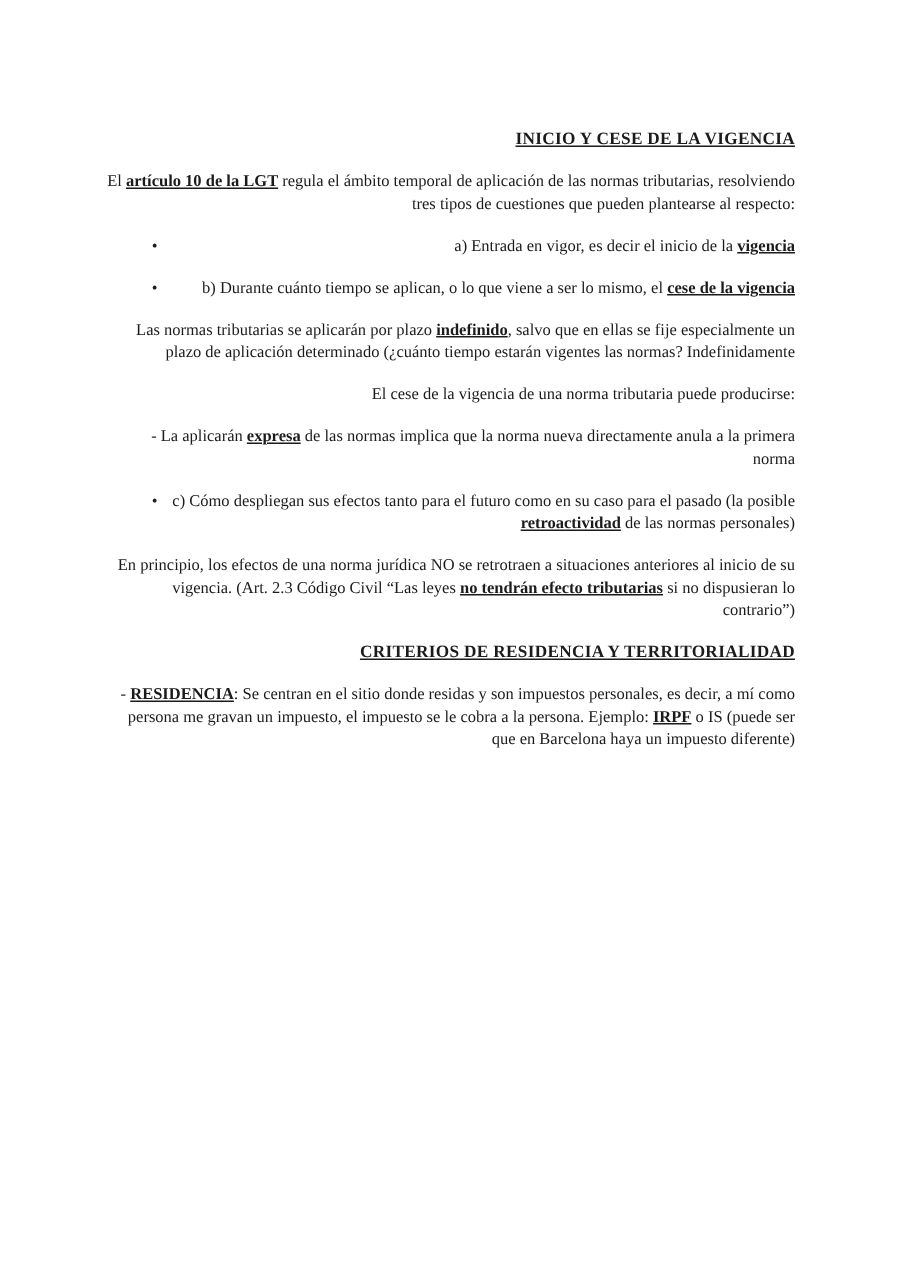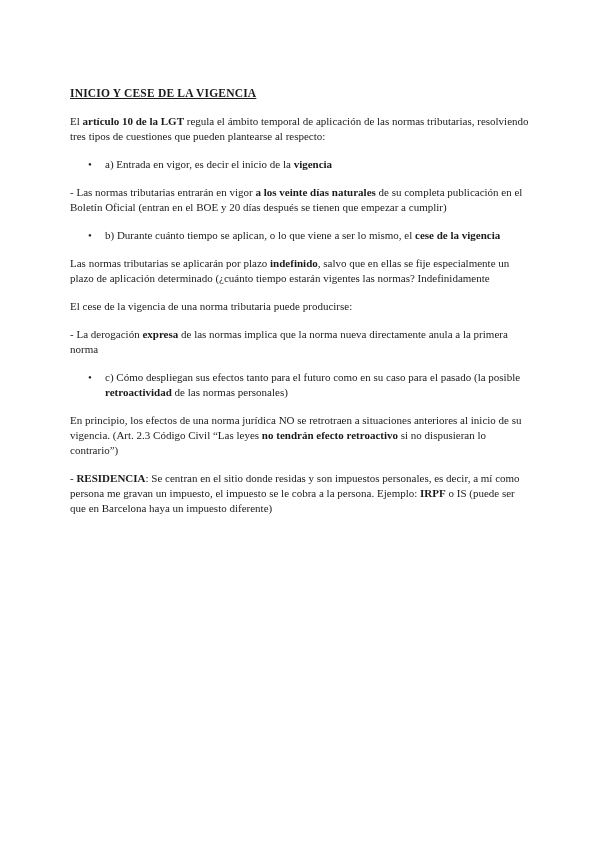--- a/index.html
+++ b/index.html
@@ -15,21 +15,21 @@
   .page {
     box-sizing: border-box;
     width: 600px;
     height: 848px;
     background: #ffffff;
     padding: 86px 70px 40px 70px;
     font-family: "Liberation Serif", "DejaVu Serif", serif;
     font-size: 11px;
     line-height: 15px;
     color: #1b1b1b;
-    text-align: left;
+    text-align: right;
   }
   .heading {
     font-size: 11.5px;
     font-weight: bold;
     text-decoration: underline;
     letter-spacing: 0.2px;
     margin: 0 0 13px 0;
     line-height: 15px;
   }
   p.paragraph {
@@ -42,42 +42,42 @@
   }
   .bullet-marker {
     flex: 0 0 17px;
     width: 17px;
     font-size: 11px;
   }
   p.bullet-text {
     margin: 0;
     flex: 1 1 auto;
   }
-  .b { font-weight: bold; }
+  .b { font-weight: bold; text-decoration: underline; }
   .u { }
 </style>
 </head>
 <body>
 
 <div class="page">
   <div id="doc-content">
       <h2 class="heading"><span>INICIO Y CESE DE LA VIGENCIA</span></h2>
       <p class="paragraph"><span>El </span><span class="b">artículo 10 de la LGT</span><span> regula el ámbito temporal de aplicación de las normas tributarias, resolviendo tres tipos de cuestiones que pueden plantearse al respecto:</span></p>
       <div class="bullet-row">
         <span class="bullet-marker">•</span>
         <p class="bullet-text"><span>a) Entrada en vigor, es decir el inicio de la </span><span class="b">vigencia</span></p>
       </div>
-      <p class="paragraph"><span>- Las normas tributarias entrarán en vigor </span><span class="b">a los veinte días naturales</span><span> de su completa publicación en el Boletín Oficial (entran en el BOE y 20 días después se tienen que empezar a cumplir)</span></p>
       <div class="bullet-row">
         <span class="bullet-marker">•</span>
         <p class="bullet-text"><span>b) Durante cuánto tiempo se aplican, o lo que viene a ser lo mismo, el </span><span class="b">cese de la vigencia</span></p>
       </div>
       <p class="paragraph"><span>Las normas tributarias se aplicarán por plazo </span><span class="b">indefinido</span><span>, </span><span class="u">salvo</span><span> que en ellas se fije especialmente un plazo de aplicación determinado (¿cuánto tiempo estarán vigentes las normas? Indefinidamente</span></p>
       <p class="paragraph"><span>El cese de la vigencia de una norma tributaria puede producirse:</span></p>
-      <p class="paragraph"><span>- La derogación </span><span class="b">expresa</span><span> de las normas implica que la norma nueva directamente anula a la primera norma</span></p>
+      <p class="paragraph"><span>- La aplicarán </span><span class="b">expresa</span><span> de las normas implica que la norma nueva directamente anula a la primera norma</span></p>
       <div class="bullet-row">
         <span class="bullet-marker">•</span>
         <p class="bullet-text"><span>c) Cómo despliegan sus efectos tanto para el futuro como en su caso para el pasado (la posible </span><span class="b">retroactividad</span><span> de las normas personales)</span></p>
       </div>
-      <p class="paragraph"><span>En principio, los efectos de una norma jurídica </span><span class="u">NO se retrotraen</span><span> a situaciones anteriores al inicio de su vigencia. (Art. 2.3 Código Civil “Las leyes </span><span class="b">no tendrán efecto retroactivo</span><span> si no dispusieran lo contrario”)</span></p>
+      <p class="paragraph"><span>En principio, los efectos de una norma jurídica </span><span class="u">NO se retrotraen</span><span> a situaciones anteriores al inicio de su vigencia. (Art. 2.3 Código Civil “Las leyes </span><span class="b">no tendrán efecto tributarias</span><span> si no dispusieran lo contrario”)</span></p>
+      <h2 class="heading"><span>CRITERIOS DE RESIDENCIA Y TERRITORIALIDAD</span></h2>
       <p class="paragraph"><span>- </span><span class="b">RESIDENCIA</span><span>: Se centran en el sitio donde residas y son impuestos personales, es decir, a mí como persona me gravan un impuesto, el impuesto se le cobra a la persona. Ejemplo: </span><span class="b">IRPF</span><span> o IS (puede ser que en Barcelona haya un impuesto diferente)</span></p>
     </div>
 </div>
 
 </body></html>

